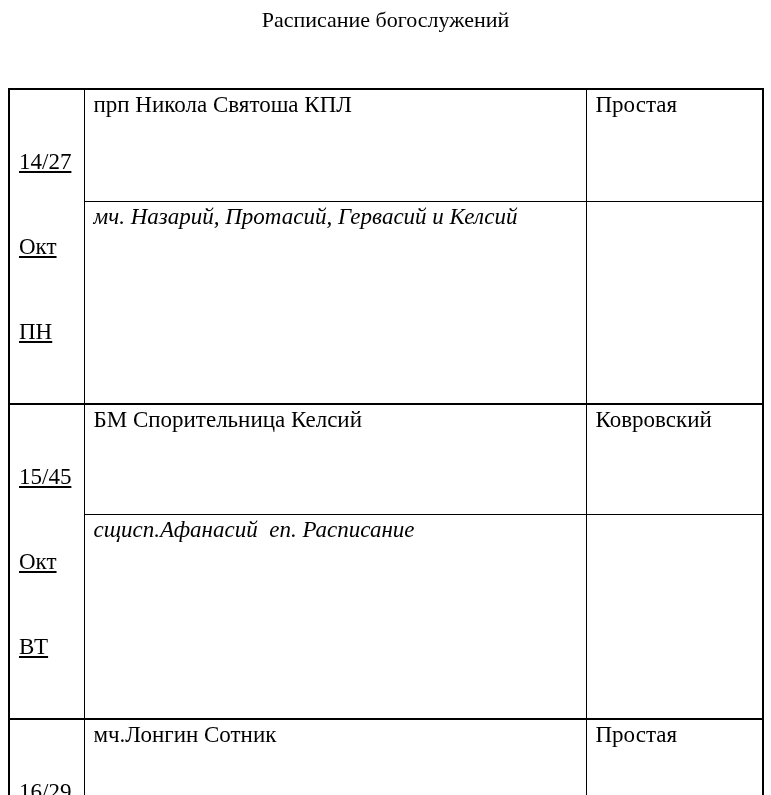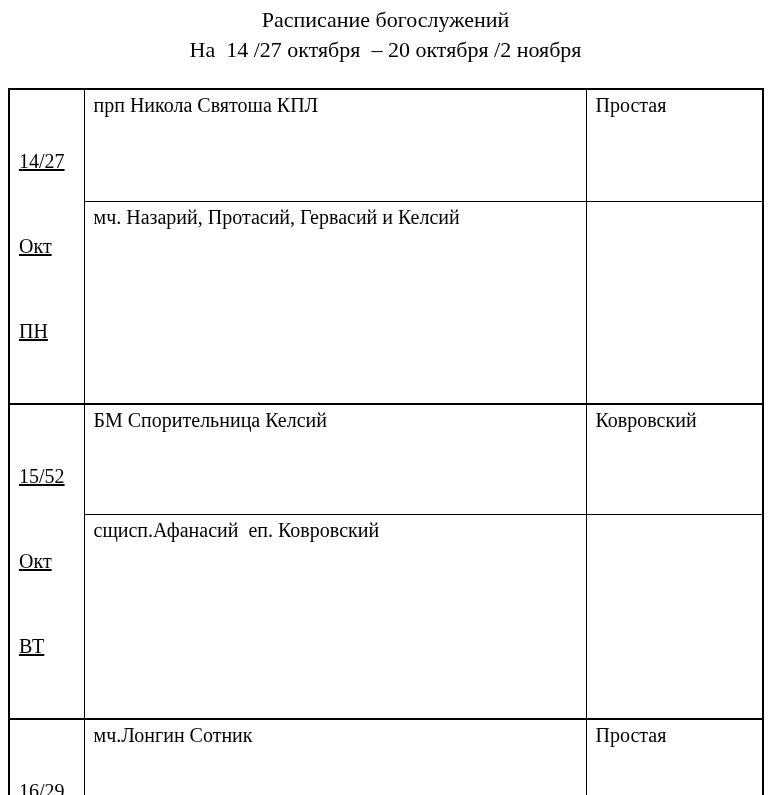--- a/index.html
+++ b/index.html
@@ -17,39 +17,38 @@
   }
   table.schedule {
     position: absolute; left: 8px; top: 88px;
     width: 754px;
     border-collapse: collapse;
     table-layout: fixed;
     border: 2px solid #000;
   }
   table.schedule td {
     border: 1px solid #000;
-    font-size: 20px;
+    font-size: 23px;
     line-height: 28px;
     padding: 1px 6px 1px 9px;
     vertical-align: top;
     white-space: pre-wrap;
     overflow: hidden;
   }
   tr.block-start td { border-top: 2px solid #000; }
   td.date div { line-height: 29px; text-decoration: underline; }
-  td.v-bottom { vertical-align: bottom; padding-bottom: 3px; }
+  td.v-bottom { vertical-align: bottom; padding-bottom: 3px; font-style: italic; }
 </style>
 </head>
 <body>
 
 <div class="page">
 
   <div class="title-block">
     <div class="title-line">Расписание богослужений</div>
-    <div class="title-line">На  14 /27 октября  – 20 октября /2 ноября</div>
   </div>
 
   <table class="schedule">
     <colgroup>
       <col style="width:75px">
       <col style="width:502px">
       <col style="width:177px">
     </colgroup>
     <tbody>
 
@@ -62,29 +61,29 @@
         <td>прп Никола Святоша КПЛ</td>
         <td>Простая</td>
       </tr>
       <tr style="height:57px">
         <td class="v-bottom">мч. Назарий, Протасий, Гервасий и Келсий</td>
         <td></td>
       </tr>
 
       <tr class="block-start" style="height:29px">
         <td class="date" rowspan="2">
-          <div>15/52</div>
+          <div>15/45</div>
           <div>Окт</div>
           <div>ВТ</div>
         </td>
         <td>БМ Спорительница Келсий</td>
         <td>Ковровский</td>
       </tr>
       <tr style="height:58px">
-        <td class="v-bottom">сщисп.Афанасий  еп. Ковровский</td>
+        <td class="v-bottom">сщисп.Афанасий  еп. Расписание</td>
         <td></td>
       </tr>
 
       <tr class="block-start" style="height:29px">
         <td class="date" rowspan="2">
           <div>16/29</div>
           
           
         </td>
         <td>мч.Лонгин Сотник</td>

